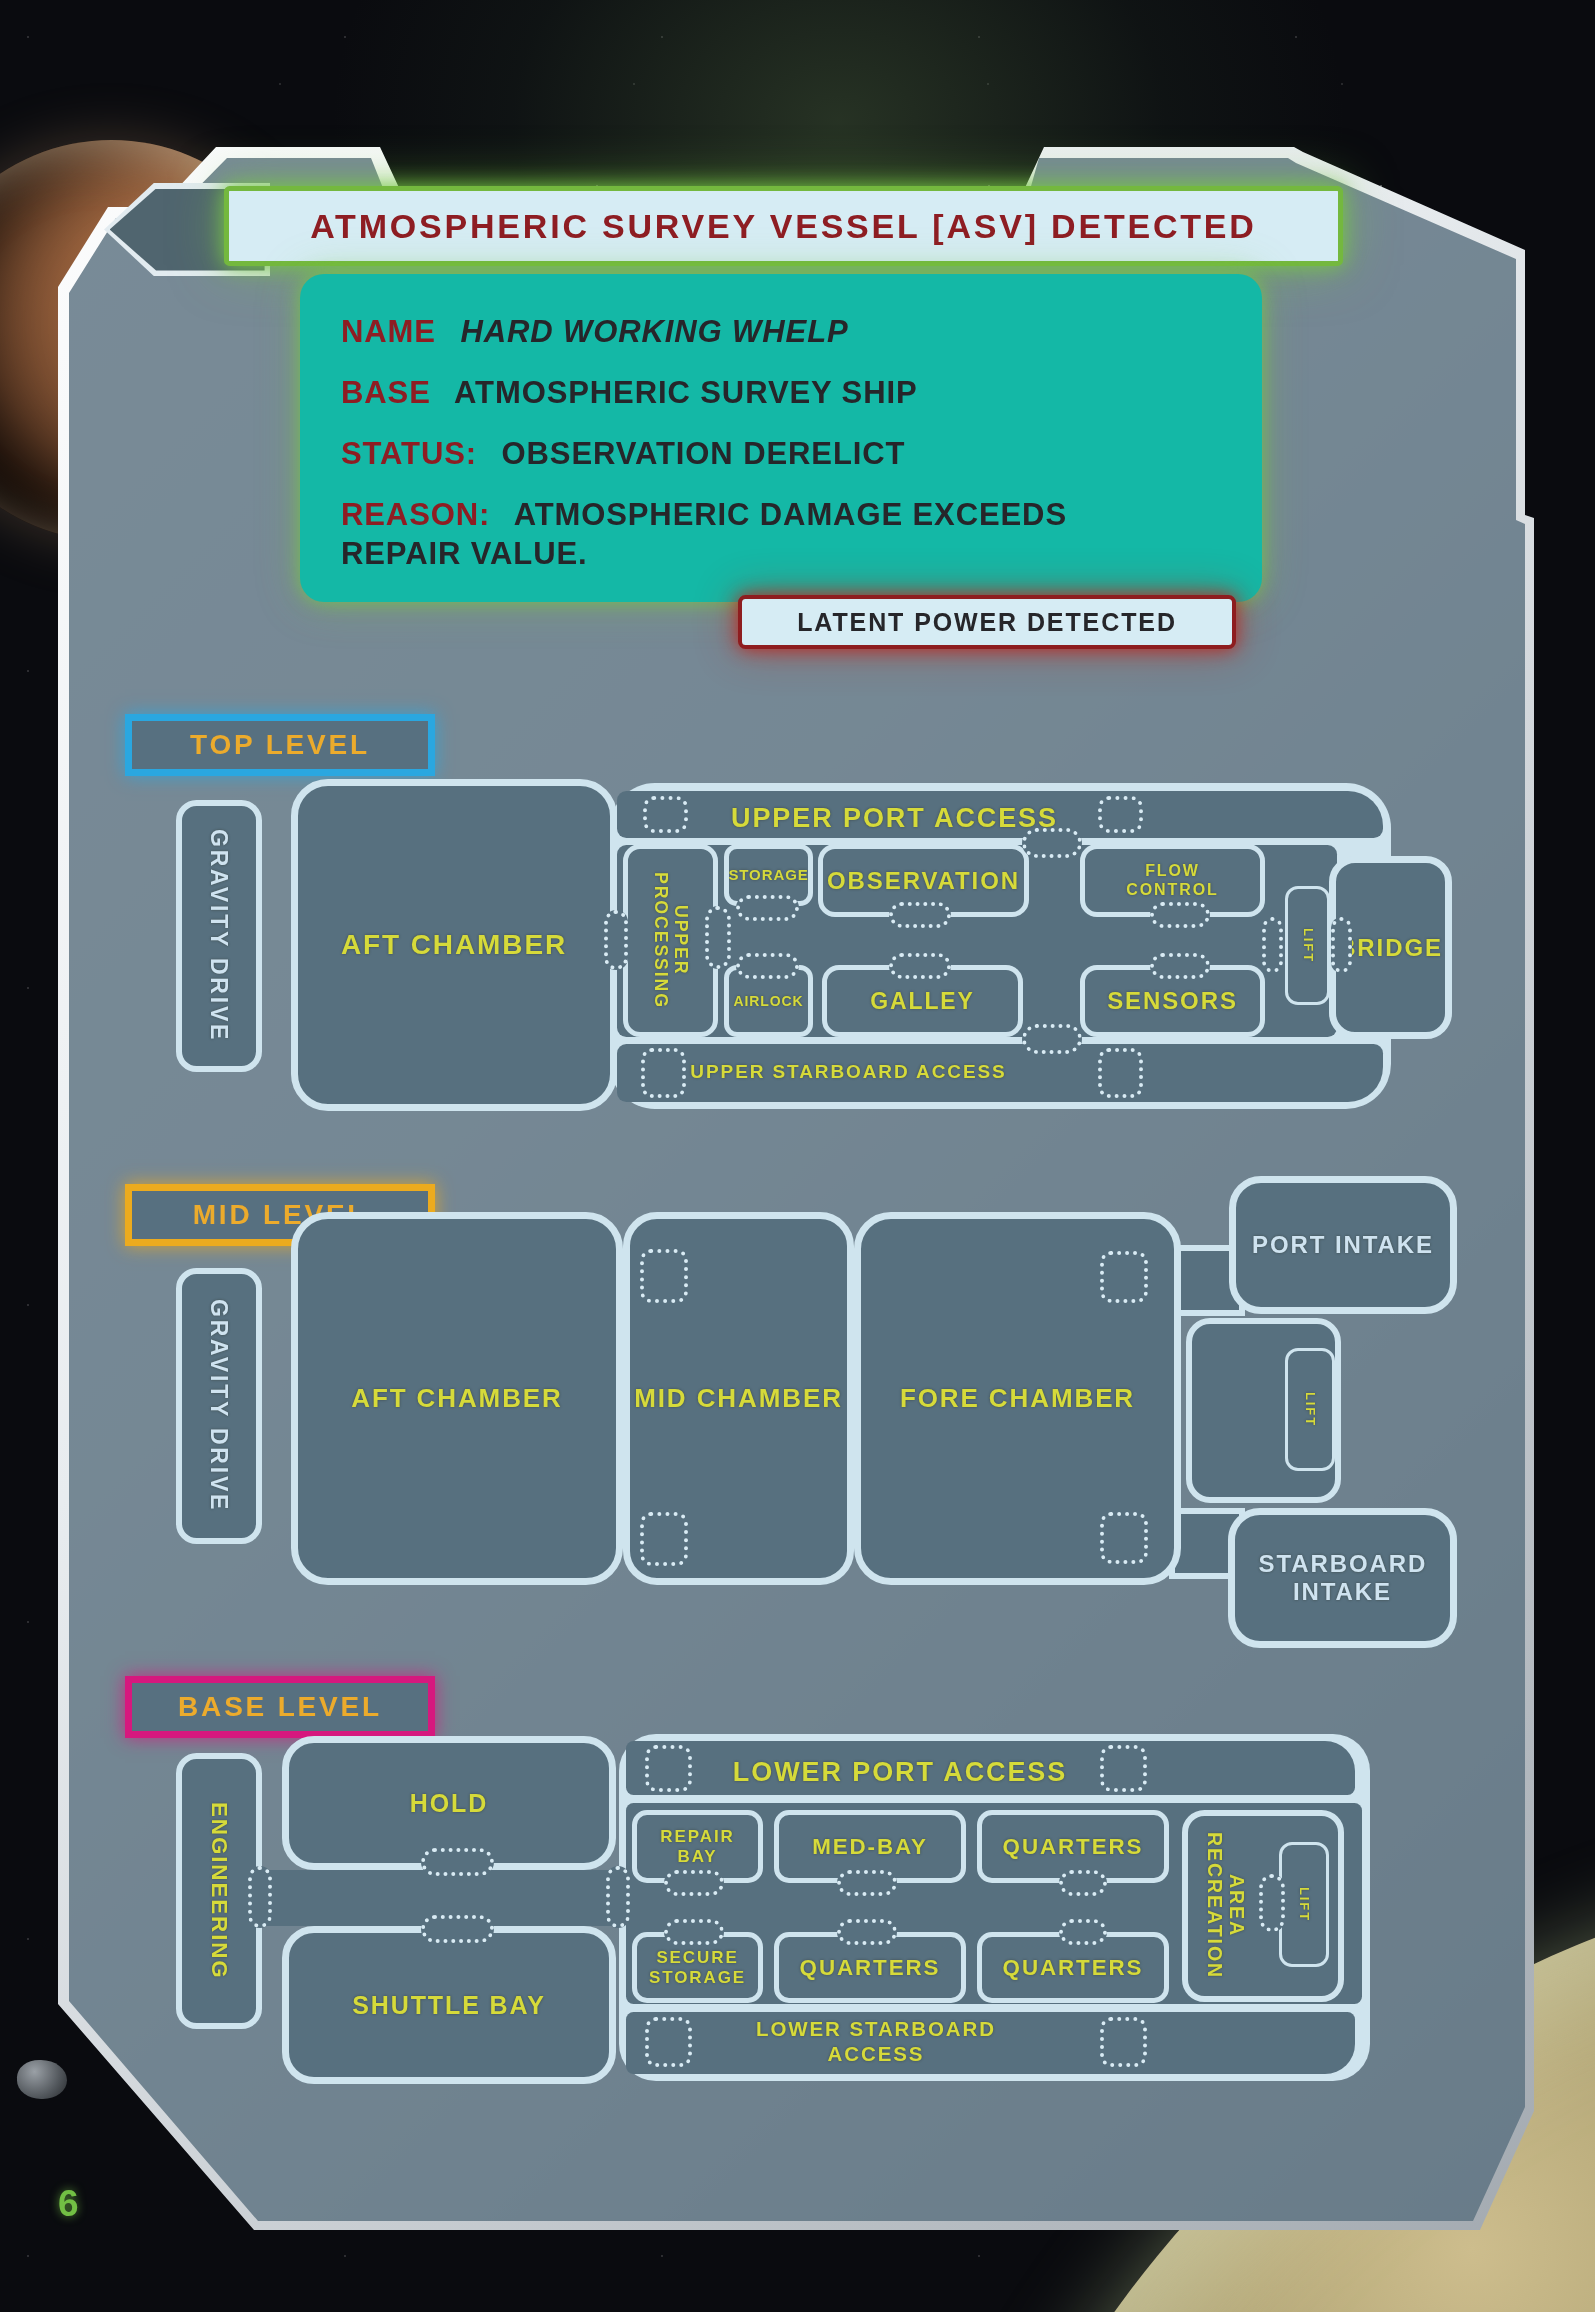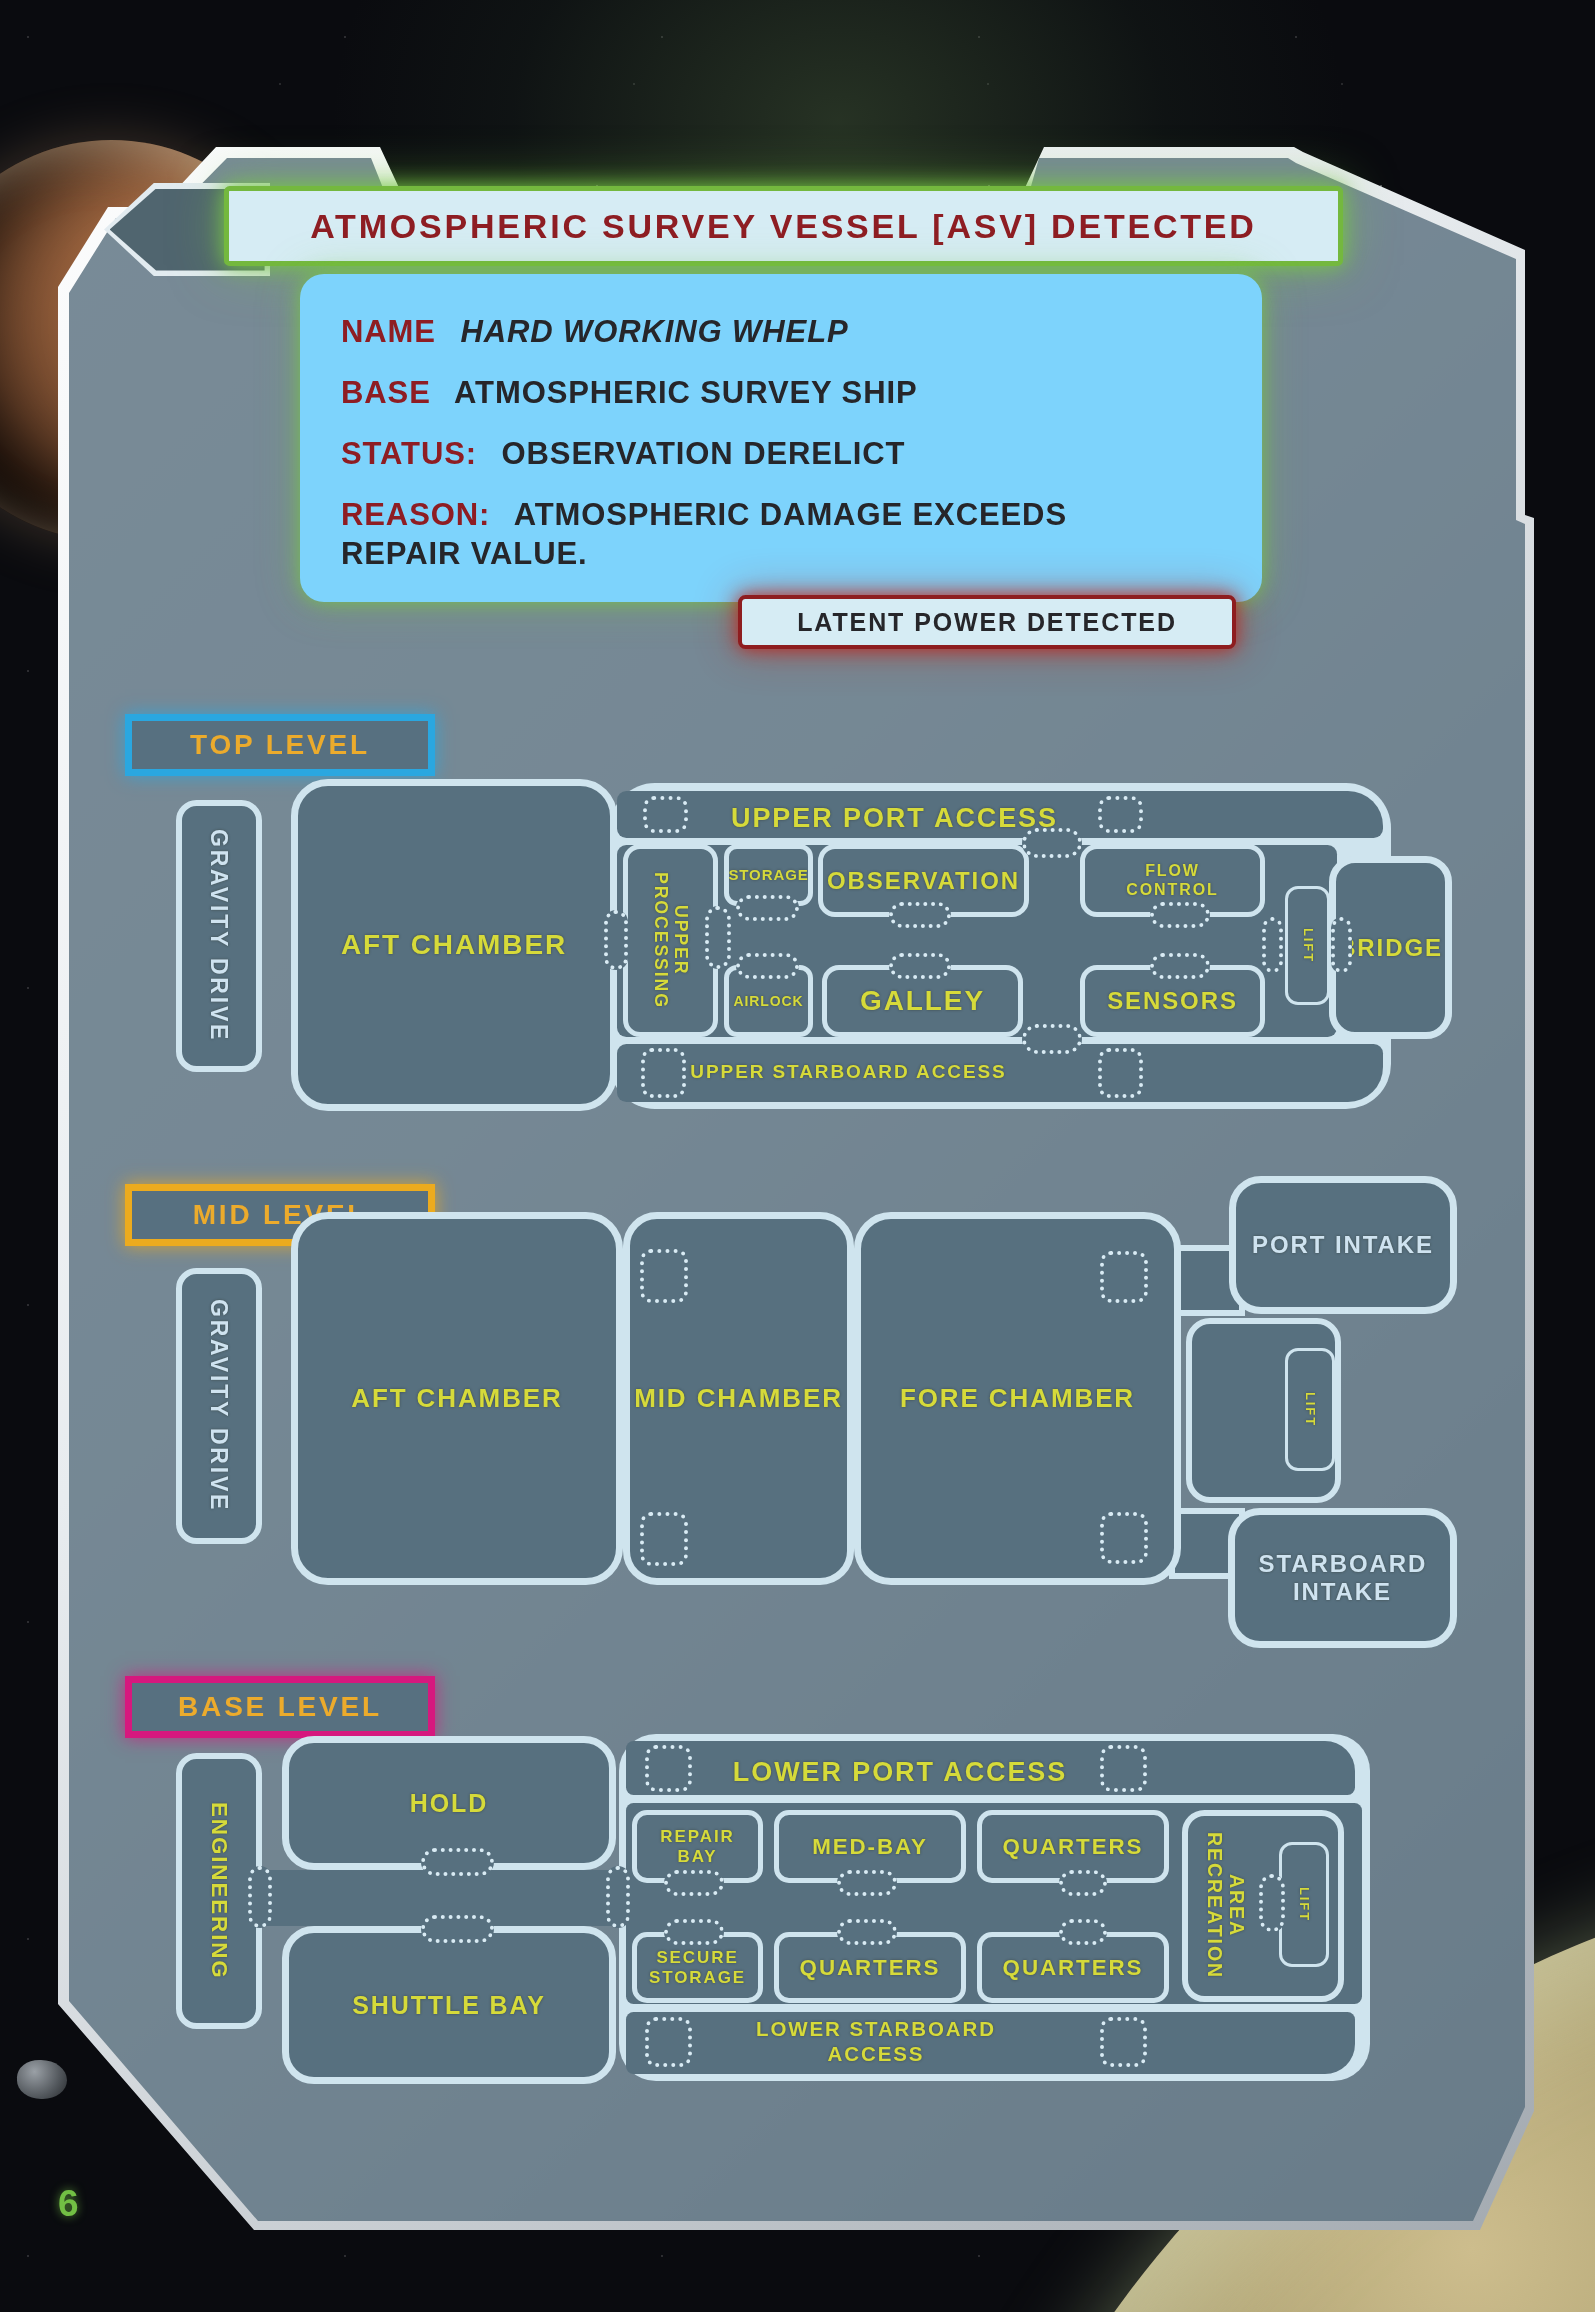--- a/index.html
+++ b/index.html
@@ -52,21 +52,21 @@
   .title-hex{position:absolute;left:104px;top:183px;width:166px;height:93px;background:#e2ebf0;
     clip-path:polygon(0 50%, 30% 0, 100% 0, 100% 100%, 30% 100%);}
   .title-hex-in{position:absolute;left:5.6px;top:5.6px;width:155px;height:82px;background:#50656f;
     clip-path:polygon(0 50%, 30% 0, 100% 0, 100% 100%, 30% 100%);}
   .title-banner{position:absolute;left:224px;top:186px;width:1119px;height:80px;background:#d6ecf4;
     border:5.6px solid #74b83e;border-radius:5.6px;box-sizing:border-box;
     box-shadow:0 0 20.5px rgba(120,200,70,.95), 0 0 51px rgba(120,200,70,.5);
     display:flex;align-items:center;justify-content:center;}
   .title-banner span{color:#8e1d23;font-size:34px;font-weight:800;letter-spacing:2.8px;}
 
-  .info-box{position:absolute;left:300px;top:274px;width:962px;height:328px;background:#7dd3fc;
+  .info-box{position:absolute;left:300px;top:274px;width:962px;height:328px;background:#14b8a6;
     border-radius:24px;box-shadow:0 0 18.6px rgba(120,200,70,.75), 0 0 43px rgba(120,200,70,.35);
     padding:39px 41px;box-sizing:border-box;}
   .info-row{font-size:31px;font-weight:800;letter-spacing:0.9px;color:#26262a;margin-bottom:22.4px;max-width:839px;line-height:1.25;}
   .info-label{color:#8e1d23;margin-right:15px;}
   .italic{font-style:italic;}
 
   .badge{position:absolute;left:738px;top:595px;width:498px;height:54px;background:#d6ecf4;
     border:4.7px solid #8e1d1f;border-radius:7.5px;box-sizing:border-box;
     box-shadow:0 0 18.6px rgba(190,35,25,.9), 0 0 43px rgba(190,35,25,.45);
     display:flex;align-items:center;justify-content:center;}
@@ -167,21 +167,21 @@
   <div class="room" style="left:724px;top:844px;width:89px;height:62px;border-width:5.6px;border-radius:13px;">
     <span class="lbl" style="font-size:15px;letter-spacing:0.9px;">STORAGE</span>
   </div>
   <div class="room" style="left:818px;top:844px;width:211px;height:73px;border-width:5.6px;border-radius:17px;">
     <span class="lbl" style="font-size:24px;">OBSERVATION</span>
   </div>
   <div class="room" style="left:724px;top:965px;width:89px;height:72px;border-width:5.6px;border-radius:13px;">
     <span class="lbl" style="font-size:14px;letter-spacing:0.9px;">AIRLOCK</span>
   </div>
   <div class="room" style="left:822px;top:965px;width:201px;height:72px;border-width:5.6px;border-radius:17px;">
-    <span class="lbl" style="font-size:28px;">GALLEY</span>
+    <span class="lbl" style="font-size:23px;">GALLEY</span>
   </div>
   <div class="room" style="left:1080px;top:844px;width:185px;height:73px;border-width:5.6px;border-radius:17px;">
     <span class="lbl" style="font-size:16px;width:121px;">FLOW CONTROL</span>
   </div>
   <div class="room" style="left:1080px;top:965px;width:185px;height:72px;border-width:5.6px;border-radius:17px;">
     <span class="lbl" style="font-size:24px;">SENSORS</span>
   </div>
   <div class="room vert thin" style="left:1285px;top:886px;width:45px;height:119px;">
     <span class="lbl" style="font-size:13px;">LIFT</span>
   </div>

